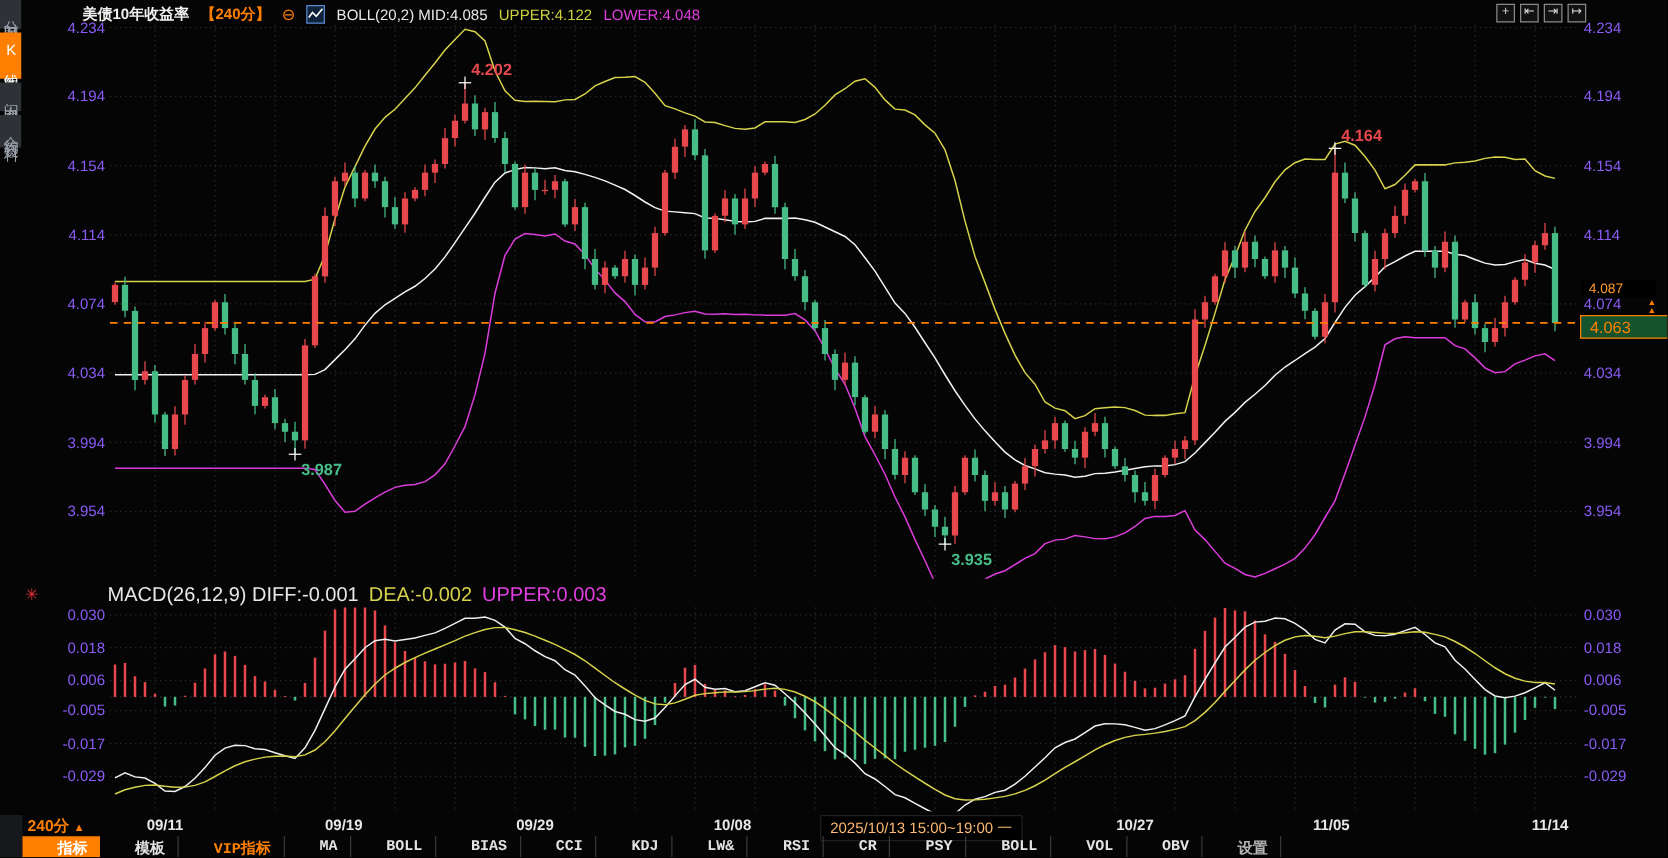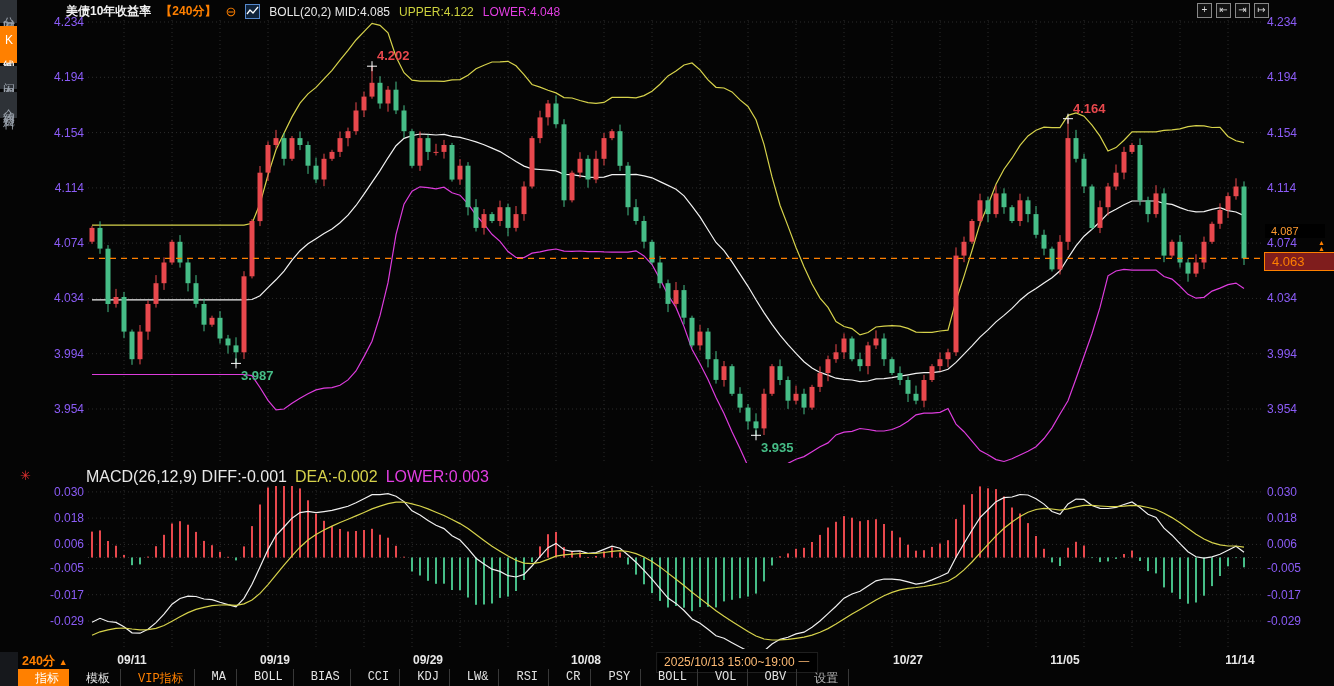--- a/index.html
+++ b/index.html
@@ -35,27 +35,27 @@
   .ylabel.left{left:44px;width:40px;text-align:right;}
   .ylabel.right{left:1267px;width:60px;text-align:left;}
   .xlabel{position:absolute;top:653px;transform:translateX(-50%);font-size:12px;font-weight:700;color:#e8e8e8;white-space:nowrap;}
   #interval-select{position:absolute;left:22px;top:653px;color:#ff8000;font-weight:700;font-size:12.5px;cursor:pointer;white-space:nowrap;}
   #interval-select .arrow{font-size:9px;}
   #crosshair-date{position:absolute;top:652px;left:737px;transform:translateX(-50%);background:#000;border:1px solid #1f1f1f;
                   color:#fdba74;font-size:12px;padding:1px 7px;white-space:nowrap;z-index:4;}
   
   #mid-last-tag{position:absolute;left:1265px;top:224px;width:54px;background:#000;color:#ff9b30;
                 font-size:11px;padding:1px 0 1px 6px;z-index:5;}
-  #cur-price-tag{position:absolute;left:1264px;top:252px;width:62px;background:#7f1d1d;border:1px solid #ff8000;
+  #cur-price-tag{position:absolute;left:1264px;top:252px;width:62px;background:#14532d;border:1px solid #ff8000;
                  color:#ff8000;font-size:13px;padding:1px 0 1px 7px;z-index:5;}
   #up-marker{position:absolute;left:1318px;top:240px;color:#ff8000;font-size:7px;line-height:6px;white-space:pre-line;z-index:6;}
   
   #toolbar{position:absolute;left:18px;top:669px;height:17px;display:flex;align-items:stretch;font-size:12px;z-index:5;
            font-family:"Liberation Mono","Liberation Sans",monospace;}
-  .tb-item{color:#e3e3e3;padding:1px 10px 0 17px;border-right:1px solid #383838;cursor:pointer;white-space:nowrap;}
+  .tb-item{color:#e3e3e3;padding:1px 10px 0 28px;border-right:1px solid #383838;cursor:pointer;white-space:nowrap;font-weight:bold;}
   .tb-item.active{background:#ff8000;color:#fff;border-right:none;}
   .tb-item.vip{color:#ff8000;}
   .tb-item.muted{color:#b5b5b5;}
   
   #watermark{position:absolute;left:1192px;top:622px;font-family:"Liberation Serif",serif;font-weight:700;
              font-size:36px;color:#fdfdfd;letter-spacing:1px;z-index:7;text-shadow:1px 1px 2px #000;}
   svg#chart{position:absolute;left:0;top:0;z-index:2;}
   .annot{position:absolute;font-size:13px;font-weight:700;z-index:4;white-space:nowrap;}
 </style>
 </head>
@@ -628,21 +628,21 @@
       <g stroke="#fff" stroke-width="1">
         <line x1="1063" x2="1073" y1="118.7" y2="118.7"></line>
         <line x1="1068" x2="1068" y1="113.7" y2="123.7"></line>
       </g>
     </svg>
 
   <span id="indicator-settings">✳</span>
   <div id="macd-header">
     <span class="m-main">MACD(26,12,9) DIFF:-0.001</span>
     <span class="m-dea">DEA:-0.002</span>
-    <span class="m-macd">LOWER:0.003</span>
+    <span class="m-macd">UPPER:0.003</span>
   </div>
 
   <div id="mid-last-tag">4.087</div>
   <div id="cur-price-tag">4.063</div>
   <div id="up-marker">▲
 ▲</div>
 
   <div id="interval-select">
     <span>240分</span>
     <span class="arrow">▲</span>

